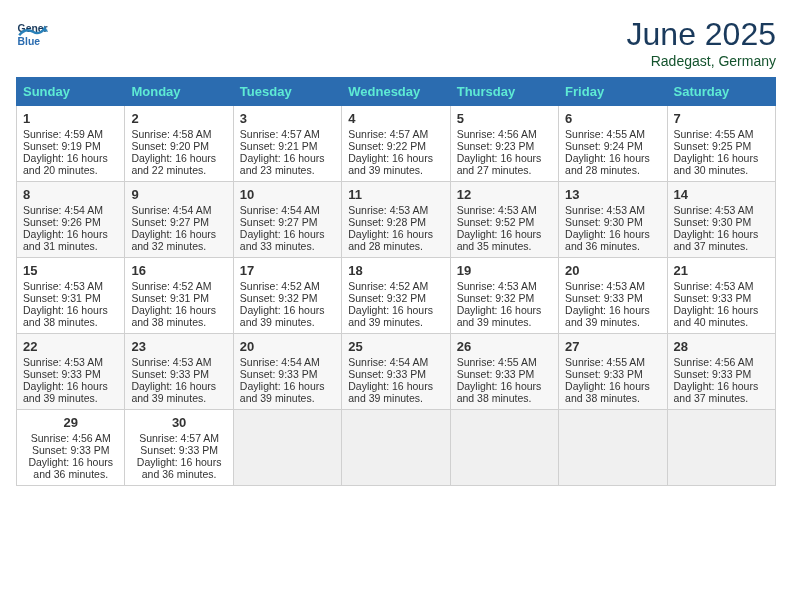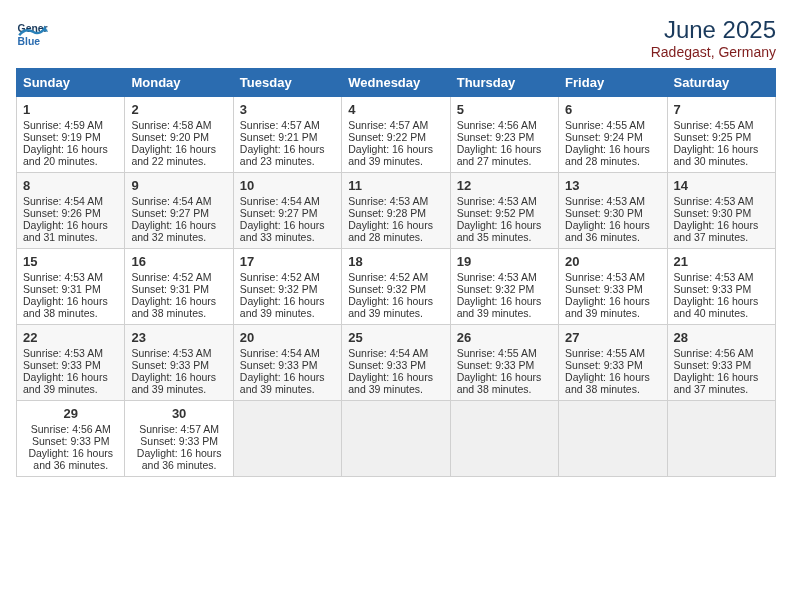--- a/index.html
+++ b/index.html
@@ -22,36 +22,36 @@
       gap: 4px;
     }
     .logo-icon {
       width: 32px;
       height: 32px;
     }
     .title-block {
       text-align: right;
     }
     .month-title {
-      font-size: 24px;
+      font-size: 32px;
       color: #1a3a5c;
       font-weight: normal;
     }
     .location {
       font-size: 14px;
-      color: #7f1d1d;
+      color: #14532d;
     }
     .calendar {
       width: 100%;
       border-collapse: collapse;
       border: 1px solid #ccc;
     }
     .calendar th {
       background: #2b6cb0;
-      color: #ffffff;
+      color: #5eead4;
       text-align: left;
       padding: 6px 6px;
       font-size: 13px;
       font-weight: bold;
       border: 1px solid #2b6cb0;
     }
     .calendar td {
       vertical-align: top;
       padding: 5px 6px;
       border: 1px solid #d0d0d0;

